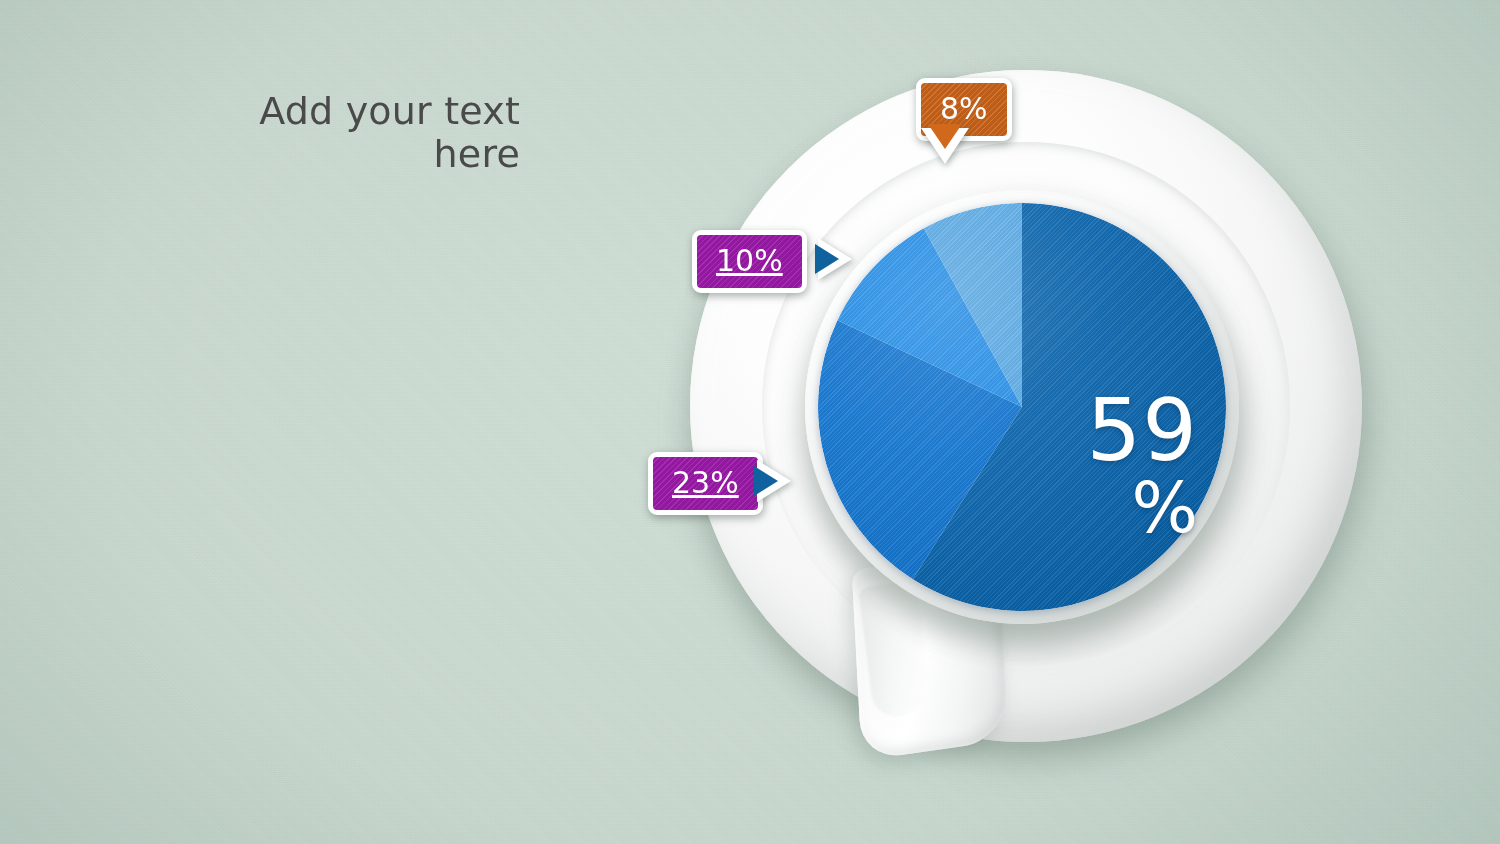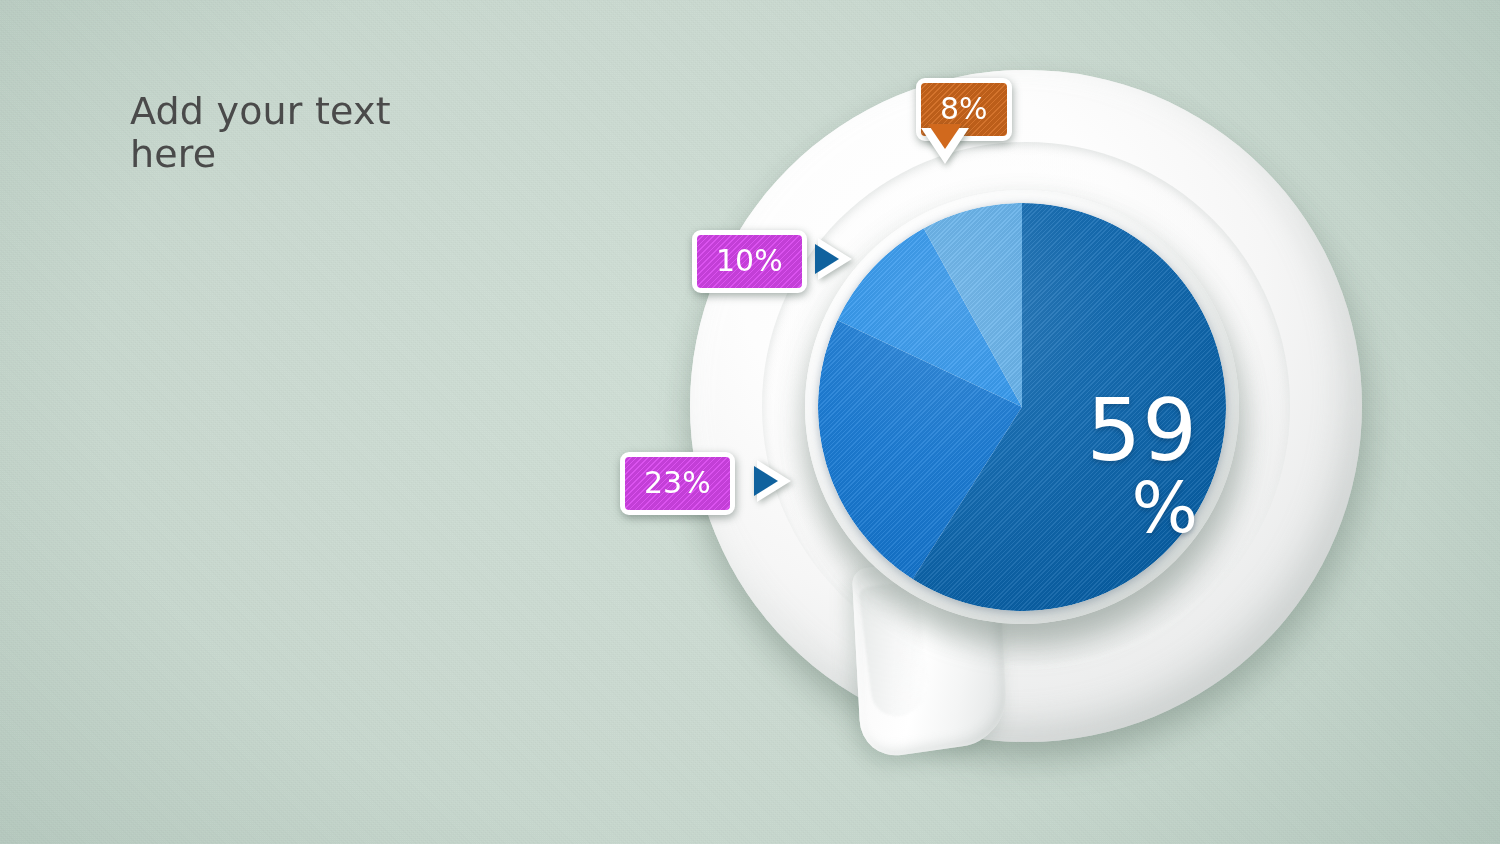--- a/index.html
+++ b/index.html
@@ -46,21 +46,21 @@
     background: radial-gradient(ellipse 1250px 900px at 50% 45%,
         rgba(0,0,0,0) 52%, rgba(70,95,80,.10) 84%, rgba(55,80,66,.18) 100%);
   }
 
   
   .headline {
     position: absolute;
     left: 130px;
     top: 90px;
     width: 390px;
-    text-align: left;
+    text-align: right;
     color: #4a4a4a;
     font-size: 38px;
     line-height: 1.14;
     letter-spacing: .2px;
     white-space: pre-line;
   }
 
   
   .saucer-shadow {
     position: absolute;
@@ -242,21 +242,21 @@
     pointer-events: none;
     background-image: repeating-linear-gradient(
         135deg,
         rgba(255,255,255,.07) 0px,
         rgba(255,255,255,.07) 1px,
         rgba(0,0,0,.10) 1px,
         rgba(0,0,0,.10) 4px);
   }
   .callout .lbl { position: relative; z-index: 2; }
 
-  .callout.blue   { background: #d946ef; }
+  .callout.blue   { background: #a21caf; text-decoration: underline; }
   .callout.orange { background: #d1691d; }
 
   
   .tail-right, .tail-down { position: absolute; }
   .tail-right::before, .tail-right::after,
   .tail-down::before,  .tail-down::after {
     content: "";
     position: absolute;
     width: 0; height: 0;
   }
@@ -284,21 +284,21 @@
     left: 7px; top: -4px;
     border-left: 17px solid transparent;
     border-right: 17px solid transparent;
     border-top: 25px solid var(--tc, #d1691d);
   }
 
   #callout-8   { left: 916px; top: 78px; }
   #tail-8      { left: 921px; top: 128px; filter: drop-shadow(1px 3px 3px rgba(60,80,70,.40)); }
   #callout-10  { left: 692px; top: 230px; }
   #tail-10     { left: 818px; top: 238px; filter: drop-shadow(2px 2px 3px rgba(60,80,70,.40)); }
-  #callout-23  { left: 620px; top: 452px; text-align: right; }
+  #callout-23  { left: 648px; top: 452px; text-align: right; }
   #tail-23     { left: 757px; top: 460px; filter: drop-shadow(2px 2px 3px rgba(60,80,70,.40)); }
 </style>
 </head>
 <body>
 
 <div id="slide">
 
   <div class="bg-base"></div>
   <div class="bg-noise"></div>
   <div class="bg-vignette"></div>

